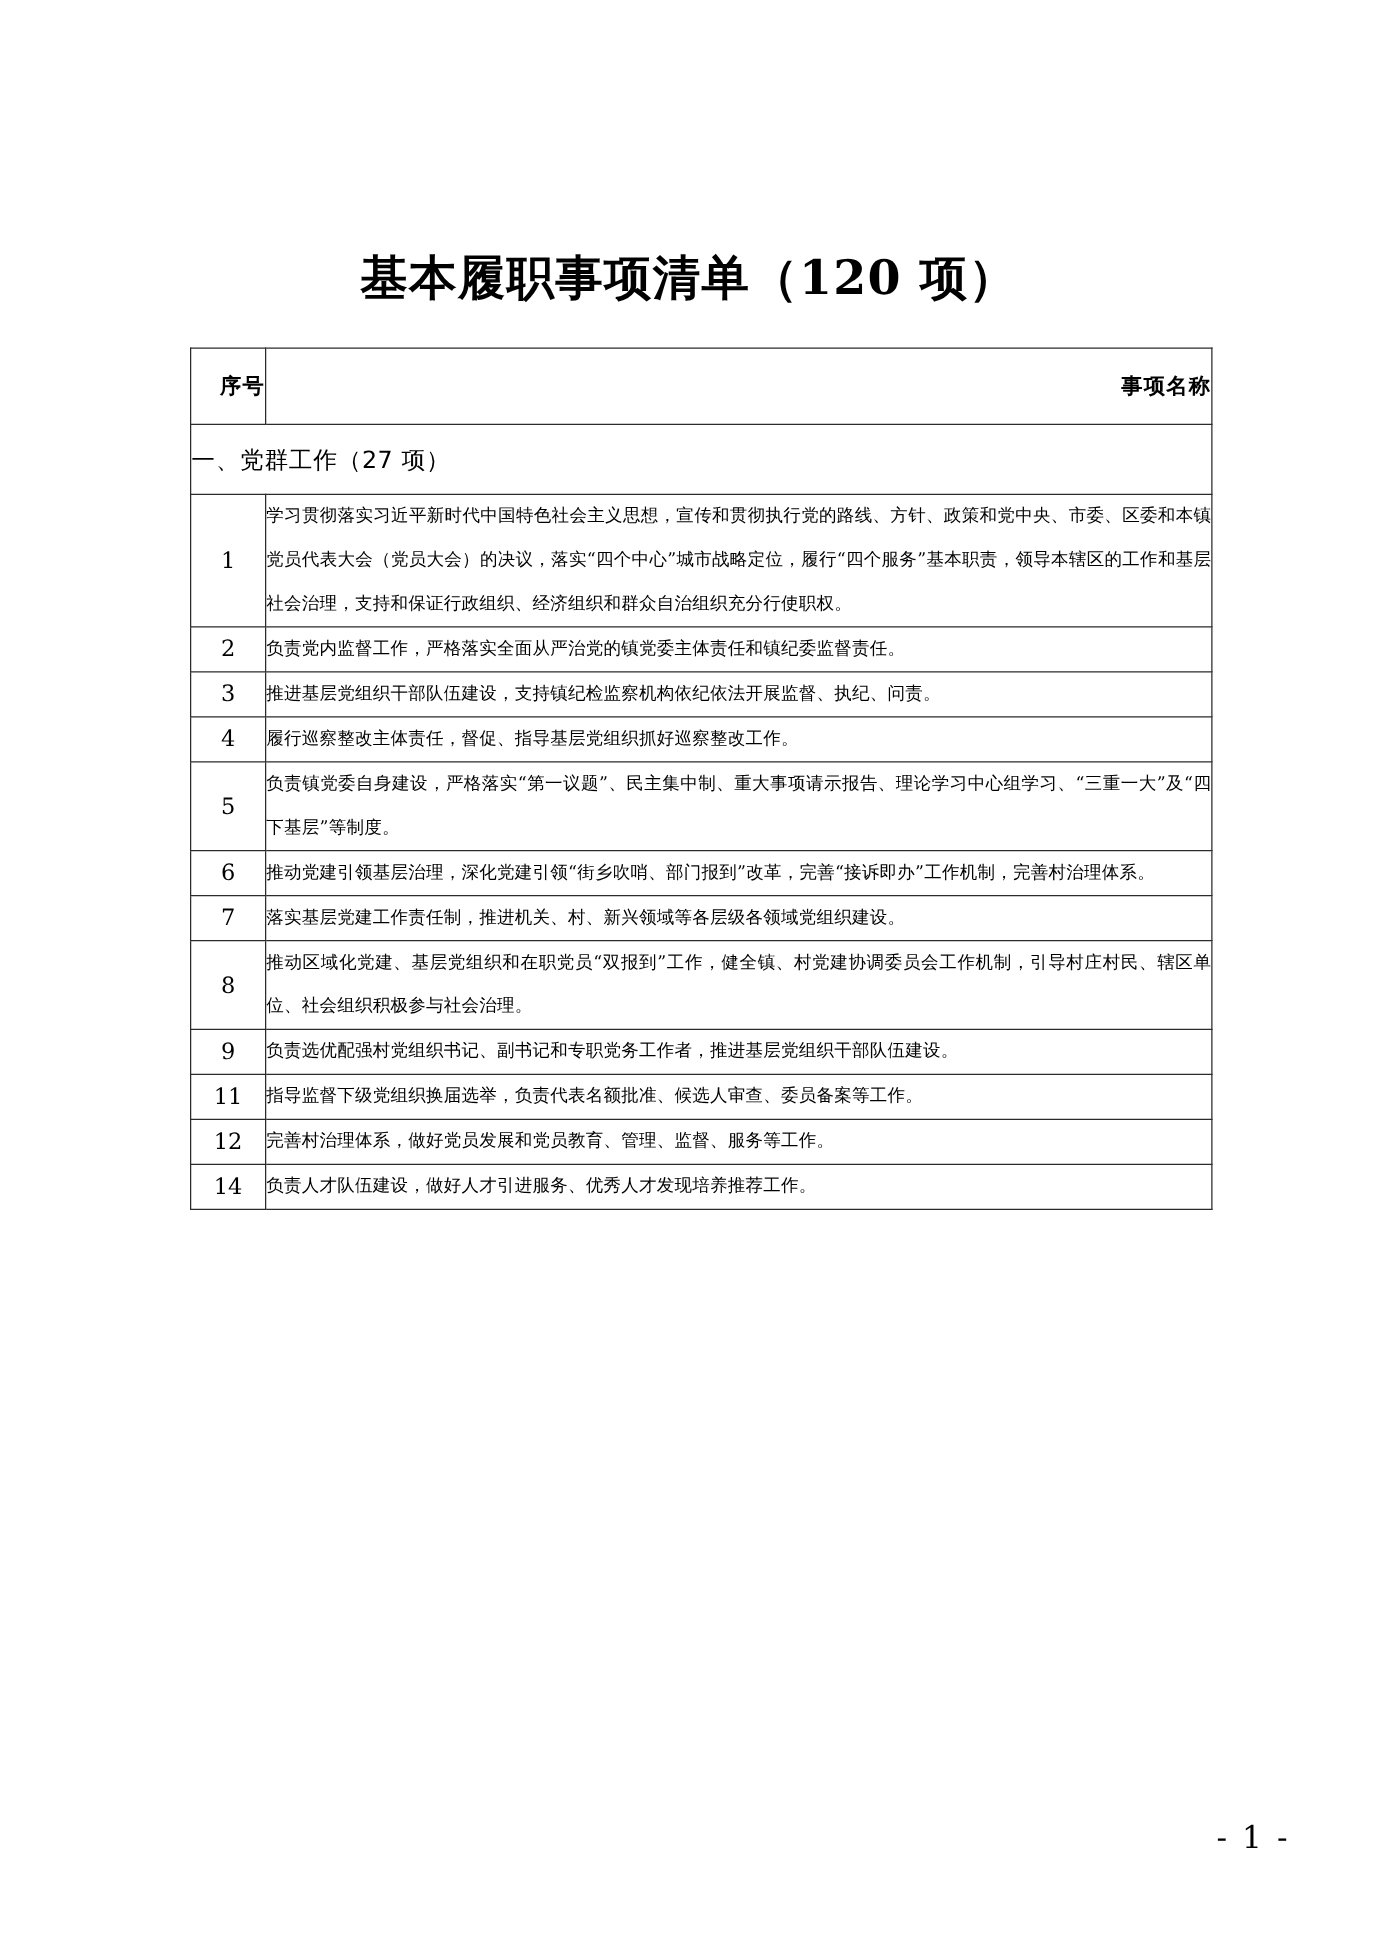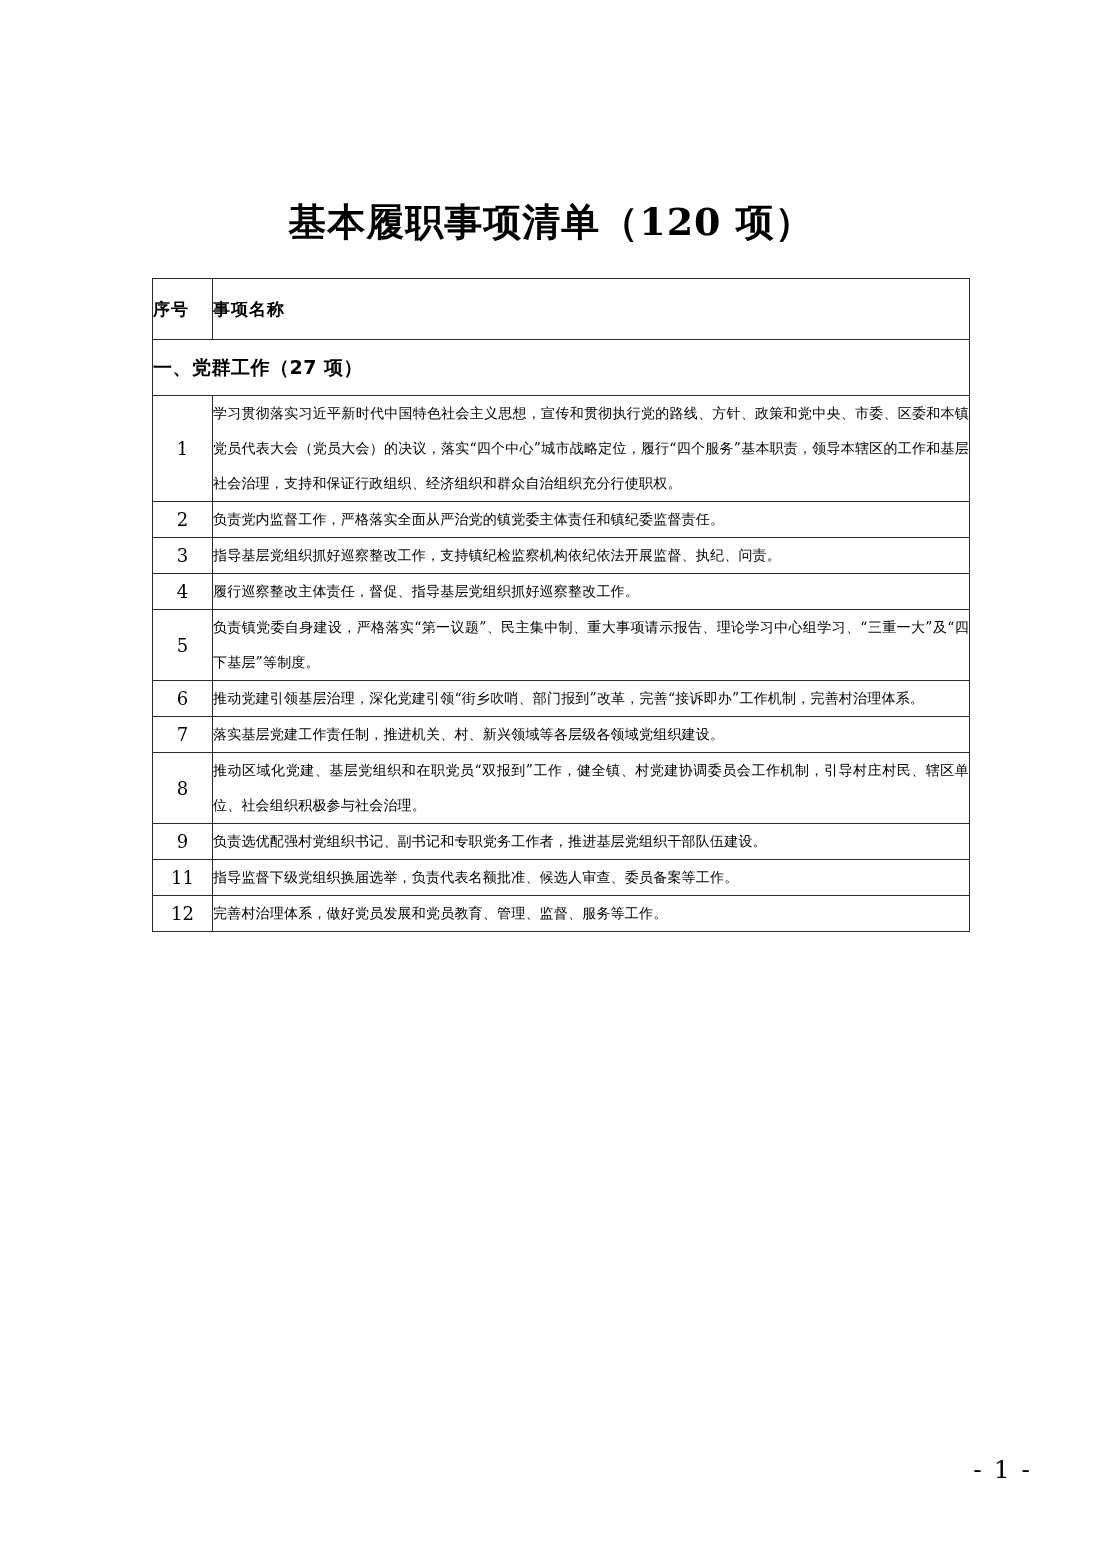--- a/index.html
+++ b/index.html
@@ -57,32 +57,32 @@
   table.list th {
     border: 1.2px solid #2b2b2b;
     vertical-align: middle;
     padding: 0;
   }
 
   col.c-num { width: 60px; }
   col.c-name { width: 757px; }
 
   .hdr-cell {
-    text-align: left;
+    text-align: right;
     font-weight: bold;
     font-size: 17px;
     font-family: "DejaVu Sans", "Liberation Sans", sans-serif;
     height: 60px;
     line-height: 60px;
     letter-spacing: 1px;
   }
 
   .section-cell {
     font-family: "DejaVu Sans", "Liberation Sans", sans-serif;
-    font-weight: bold;
+    font-weight: normal;
     font-size: 19px;
     height: 55px;
     padding-left: 10px;
     letter-spacing: 0.5px;
     white-space: nowrap;
   }
 
   .num-cell {
     text-align: center;
     font-size: 18px;
@@ -135,21 +135,21 @@
         <tr>
           <td class="num-cell">1</td>
           <td class="name-cell">学习贯彻落实习近平新时代中国特色社会主义思想，宣传和贯彻执行党的路线、方针、政策和党中央、市委、区委和本镇党员代表大会（党员大会）的决议，落实“四个中心”城市战略定位，履行“四个服务”基本职责，领导本辖区的工作和基层社会治理，支持和保证行政组织、经济组织和群众自治组织充分行使职权。</td>
         </tr>
         <tr>
           <td class="num-cell">2</td>
           <td class="name-cell">负责党内监督工作，严格落实全面从严治党的镇党委主体责任和镇纪委监督责任。</td>
         </tr>
         <tr>
           <td class="num-cell">3</td>
-          <td class="name-cell">指导基层党组织抓好巡察整改工作，支持镇纪检监察机构依纪依法开展监督、执纪、问责。</td>
+          <td class="name-cell">推进基层党组织干部队伍建设，支持镇纪检监察机构依纪依法开展监督、执纪、问责。</td>
         </tr>
         <tr>
           <td class="num-cell">4</td>
           <td class="name-cell">履行巡察整改主体责任，督促、指导基层党组织抓好巡察整改工作。</td>
         </tr>
         <tr>
           <td class="num-cell">5</td>
           <td class="name-cell">负责镇党委自身建设，严格落实“第一议题”、民主集中制、重大事项请示报告、理论学习中心组学习、“三重一大”及“四下基层”等制度。</td>
         </tr>
         <tr>
@@ -169,19 +169,23 @@
           <td class="name-cell">负责选优配强村党组织书记、副书记和专职党务工作者，推进基层党组织干部队伍建设。</td>
         </tr>
         <tr>
           <td class="num-cell">11</td>
           <td class="name-cell">指导监督下级党组织换届选举，负责代表名额批准、候选人审查、委员备案等工作。</td>
         </tr>
         <tr>
           <td class="num-cell">12</td>
           <td class="name-cell">完善村治理体系，做好党员发展和党员教育、管理、监督、服务等工作。</td>
         </tr>
+        <tr>
+          <td class="num-cell">14</td>
+          <td class="name-cell">负责人才队伍建设，做好人才引进服务、优秀人才发现培养推荐工作。</td>
+        </tr>
       </tbody>
     </table>
   </div>
 
   <div class="page-number">- 1 -</div>
 
 </div>
 
 </body></html>

